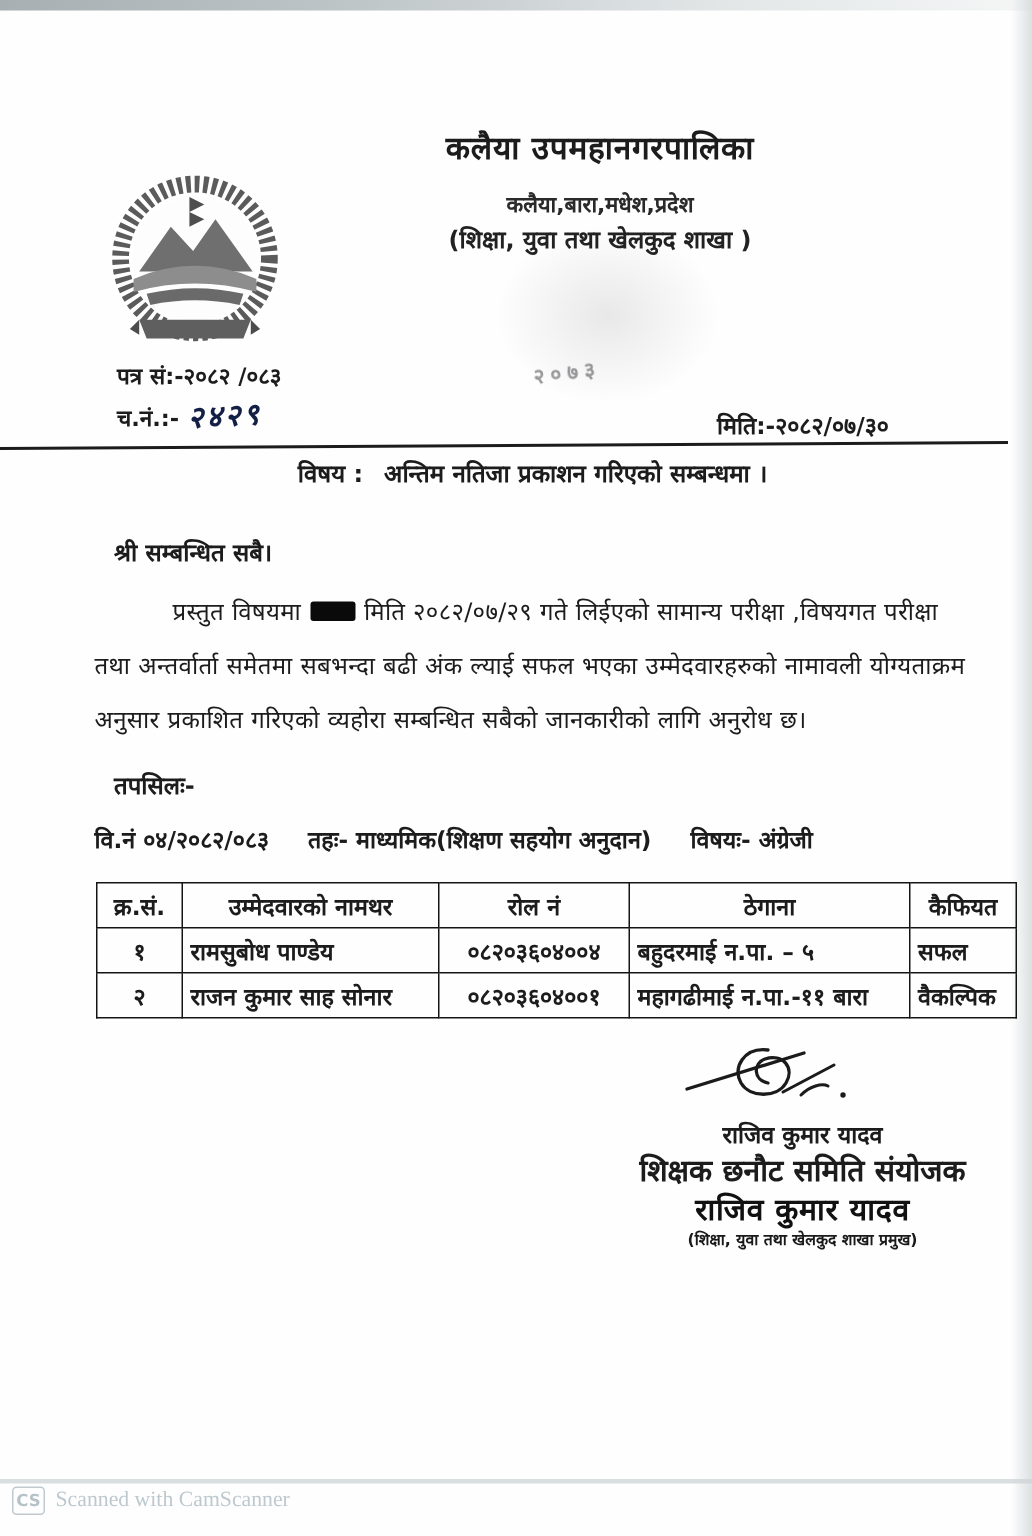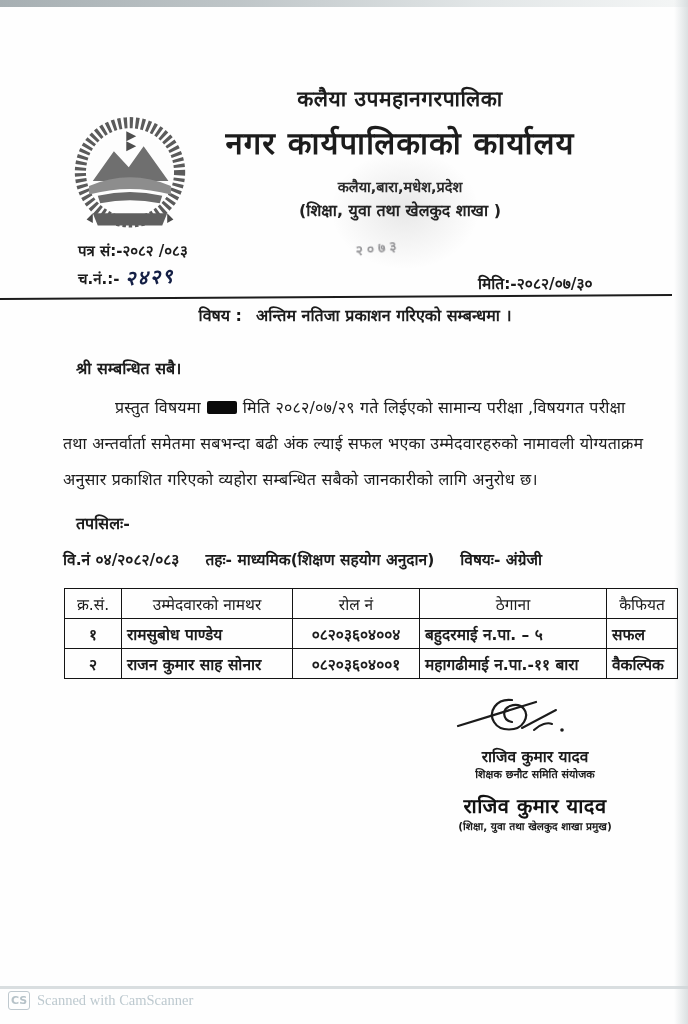--- a/index.html
+++ b/index.html
@@ -49,31 +49,31 @@
     vertical-align:-1px;margin:0 6px;}
 
   .tapasil{position:absolute;left:76px;top:512px;font-size:16px;font-weight:700;}
   .advert{position:absolute;left:63px;top:548px;font-size:15.5px;font-weight:600;display:flex;gap:26px;white-space:nowrap;}
 
   
   table.result{position:absolute;left:64px;top:588px;border-collapse:collapse;table-layout:fixed;}
   table.result th,table.result td{
     border:1.7px solid #141414;font-size:15.5px;font-weight:600;
     height:27px;padding:1px 5px;white-space:nowrap;overflow:hidden;}
-  table.result th{text-align:center;font-weight:400;}
+  table.result th{text-align:center;font-weight:700;}
   .c0{width:46px;text-align:center;}
   .c1{width:160px;text-align:left;}
   .c2{width:116px;text-align:center;}
   .c3{width:176px;text-align:left;}
   .c4{width:60px;text-align:left;}
 
   
   .sig-ink{position:absolute;left:452px;top:690px;}
   .sig-name{position:absolute;left:405px;top:745px;width:260px;text-align:center;font-size:15.5px;font-weight:600;}
-  .sig-title{position:absolute;left:405px;top:766px;width:260px;text-align:center;font-size:11px;font-weight:600;}
+  .sig-title{position:absolute;left:405px;top:766px;width:260px;text-align:center;font-size:20px;font-weight:600;}
   .sig-stamp-name{position:absolute;left:405px;top:792px;width:260px;text-align:center;
     font-size:20px;font-weight:800;letter-spacing:.5px;color:#111;}
   .sig-stamp-title{position:absolute;left:405px;top:819px;width:260px;text-align:center;
     font-size:10.5px;font-weight:700;color:#1a1a1a;}
 
   
   .footer{position:absolute;left:8px;top:991px;display:flex;align-items:center;gap:7px;}
   .cs-badge{width:20px;height:17px;border:1.6px solid #bfc9cf;border-radius:3px;color:#b6c2c8;
     font-size:11px;font-weight:700;display:flex;align-items:center;justify-content:center;text-align:center;}
   .cs-label{font-family:"Liberation Serif","DejaVu Serif",serif;font-size:14.5px;color:#bdc9cf;}
@@ -94,21 +94,20 @@
     <path d="M47,14 l8,4 -8,4 z M47,22 l8,4 -8,4 z" fill="#4e4e4e"></path>
     <path d="M20,54 L37,30 L49,43 L61,26 L81,54 Z" fill="#6f6f6f"></path>
     <path d="M17,58 Q50,44 83,58 L83,65 Q50,56 17,65 Z" fill="#8d8d8d"></path>
     <path d="M24,66 Q50,60 76,66 L74,72 Q50,67 26,72 Z" fill="#6a6a6a"></path>
     <path d="M20,80 L80,80 L76,90 L24,90 Z" fill="#5f5f5f"></path>
     <path d="M20,80 l-5,5 5,3 z M80,80 l5,5 -5,3 z" fill="#4c4c4c"></path>
   </svg>
 
   <div class="header-text">
     <div class="h-muni">कलैया उपमहानगरपालिका</div>
-    <div class="h-office">नगर कार्यपालिकाको कार्यालय</div>
     <div class="h-address">कलैया,बारा,मधेश,प्रदेश</div>
     <div class="h-branch">(शिक्षा, युवा तथा खेलकुद शाखा )</div>
   </div>
   <div class="stamp-faint">२०७३</div>
 
   <div class="meta-letter">
     <span>पत्र सं:-</span><span>२०८२ /०८३</span>
   </div>
   <div class="meta-ref">
     <span>च.नं.:-</span><span class="ref-hand">२४२९</span>

